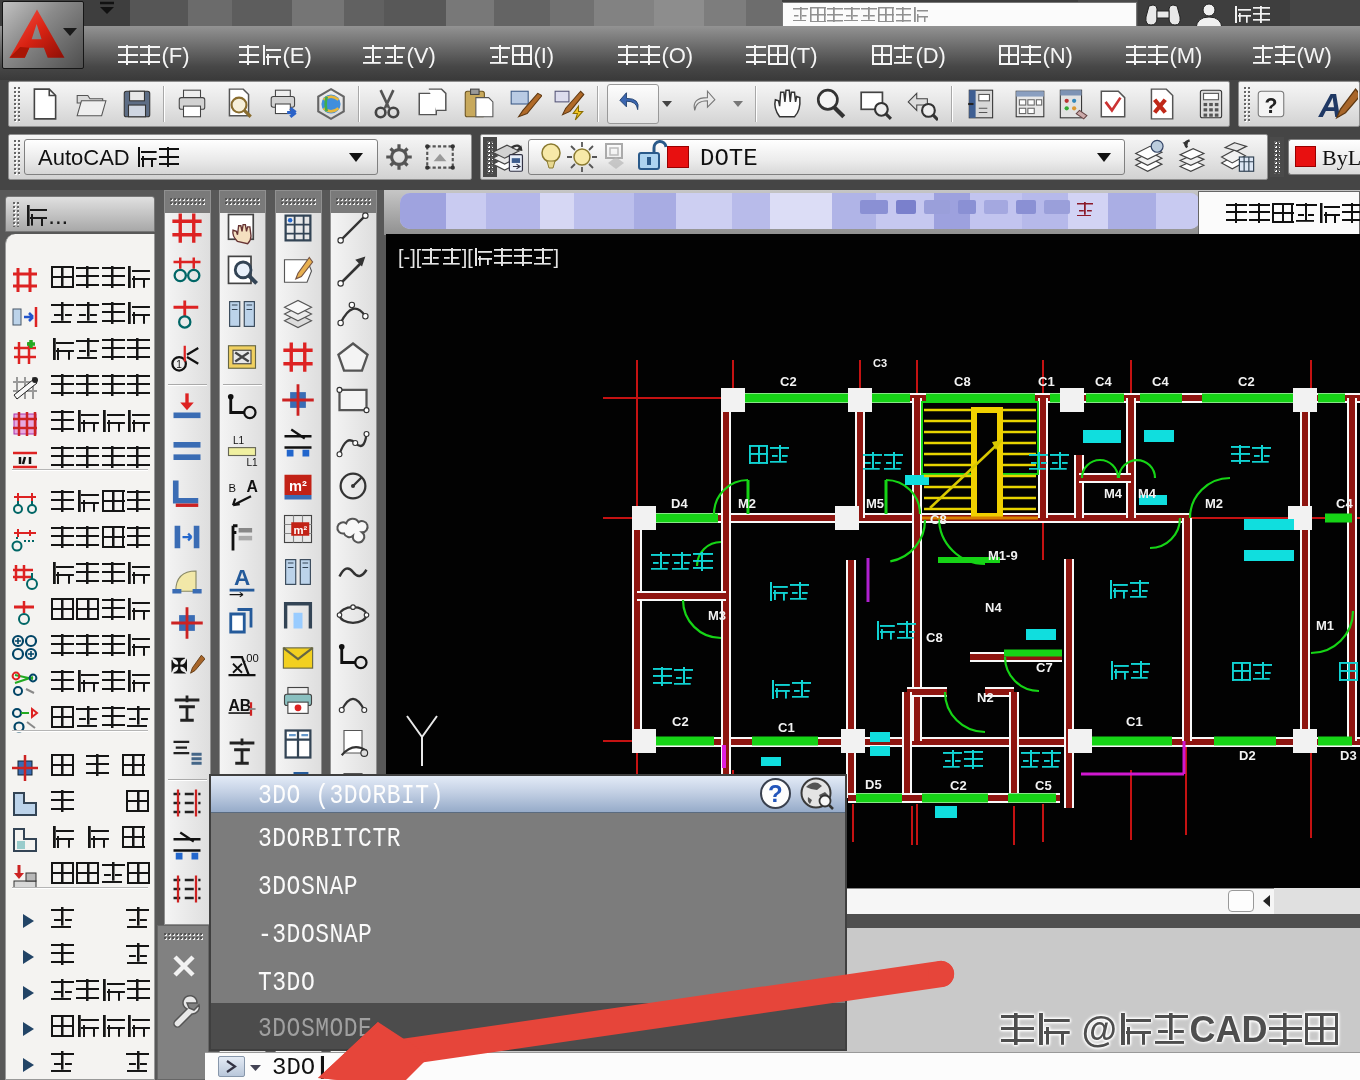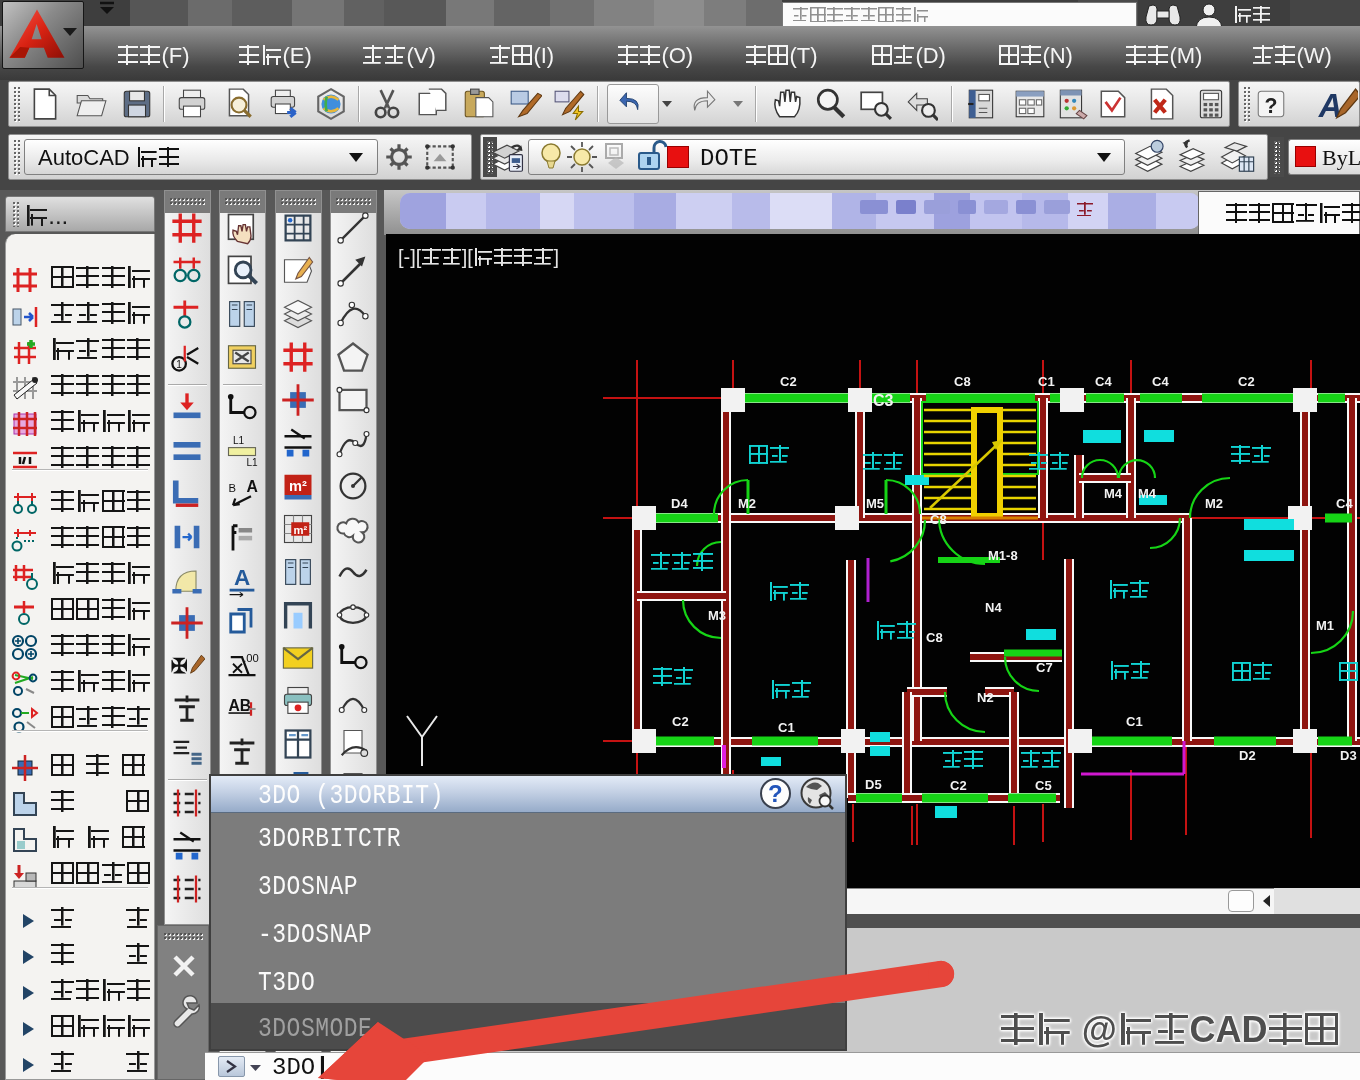--- a/index.html
+++ b/index.html
@@ -982,31 +982,31 @@
 <div style="position:absolute;left:1108px;top:578px;font-size:21px;--s:#10d2d2;color:#10d2d2;white-space:nowrap;"><span class="k k2"></span><span class="k k3"></span></div>
 <div style="position:absolute;left:652px;top:665px;font-size:21px;--s:#10d2d2;color:#10d2d2;white-space:nowrap;"><span class="k k0"></span><span class="k k3"></span></div>
 <div style="position:absolute;left:770px;top:678px;font-size:21px;--s:#10d2d2;color:#10d2d2;white-space:nowrap;"><span class="k k2"></span><span class="k k3"></span></div>
 <div style="position:absolute;left:875px;top:619px;font-size:21px;--s:#10d2d2;color:#10d2d2;white-space:nowrap;"><span class="k k2"></span><span class="k k3"></span></div>
 <div style="position:absolute;left:1109px;top:659px;font-size:21px;--s:#10d2d2;color:#10d2d2;white-space:nowrap;"><span class="k k2"></span><span class="k k3"></span></div>
 <div style="position:absolute;left:942px;top:748px;font-size:21px;--s:#10d2d2;color:#10d2d2;white-space:nowrap;"><span class="k k3"></span><span class="k k0"></span></div>
 <div style="position:absolute;left:1020px;top:748px;font-size:21px;--s:#10d2d2;color:#10d2d2;white-space:nowrap;"><span class="k k3"></span><span class="k k3"></span></div>
 <div style="position:absolute;left:1231px;top:660px;font-size:21px;--s:#10d2d2;color:#10d2d2;white-space:nowrap;"><span class="k k1"></span><span class="k k3"></span></div>
 <div style="position:absolute;left:1338px;top:660px;font-size:21px;--s:#10d2d2;color:#10d2d2;white-space:nowrap;"><span class="k k1"></span></div>
 <div class="abs" style="left:780px;top:374px;font-size:13px;font-weight:bold;color:#f2f2f2;font-family:'Liberation Sans'">C2</div>
-<div class="abs" style="left:873px;top:392px;font-size:16px;font-weight:bold;color:#f2f2f2;font-family:'Liberation Sans'">C3</div>
+<div class="abs" style="left:873px;top:357px;font-size:11px;font-weight:bold;color:#f2f2f2;font-family:'Liberation Sans'">C3</div>
 <div class="abs" style="left:954px;top:374px;font-size:13px;font-weight:bold;color:#f2f2f2;font-family:'Liberation Sans'">C8</div>
 <div class="abs" style="left:1038px;top:374px;font-size:13px;font-weight:bold;color:#f2f2f2;font-family:'Liberation Sans'">C1</div>
 <div class="abs" style="left:1095px;top:374px;font-size:13px;font-weight:bold;color:#f2f2f2;font-family:'Liberation Sans'">C4</div>
 <div class="abs" style="left:1152px;top:374px;font-size:13px;font-weight:bold;color:#f2f2f2;font-family:'Liberation Sans'">C4</div>
 <div class="abs" style="left:1238px;top:374px;font-size:13px;font-weight:bold;color:#f2f2f2;font-family:'Liberation Sans'">C2</div>
 <div class="abs" style="left:671px;top:496px;font-size:13px;font-weight:bold;color:#f2f2f2;font-family:'Liberation Sans'">D4</div>
 <div class="abs" style="left:738px;top:496px;font-size:13px;font-weight:bold;color:#f2f2f2;font-family:'Liberation Sans'">M2</div>
 <div class="abs" style="left:866px;top:496px;font-size:13px;font-weight:bold;color:#f2f2f2;font-family:'Liberation Sans'">M5</div>
 <div class="abs" style="left:930px;top:512px;font-size:13px;font-weight:bold;color:#f2f2f2;font-family:'Liberation Sans'">C8</div>
-<div class="abs" style="left:988px;top:548px;font-size:13px;font-weight:bold;color:#f2f2f2;font-family:'Liberation Sans'">M1-8</div>
+<div class="abs" style="left:988px;top:548px;font-size:13px;font-weight:bold;color:#f2f2f2;font-family:'Liberation Sans'">M1-9</div>
 <div class="abs" style="left:1104px;top:486px;font-size:13px;font-weight:bold;color:#f2f2f2;font-family:'Liberation Sans'">M4</div>
 <div class="abs" style="left:1138px;top:486px;font-size:13px;font-weight:bold;color:#f2f2f2;font-family:'Liberation Sans'">M4</div>
 <div class="abs" style="left:1205px;top:496px;font-size:13px;font-weight:bold;color:#f2f2f2;font-family:'Liberation Sans'">M2</div>
 <div class="abs" style="left:1336px;top:496px;font-size:13px;font-weight:bold;color:#f2f2f2;font-family:'Liberation Sans'">C4</div>
 <div class="abs" style="left:672px;top:714px;font-size:13px;font-weight:bold;color:#f2f2f2;font-family:'Liberation Sans'">C2</div>
 <div class="abs" style="left:778px;top:720px;font-size:13px;font-weight:bold;color:#f2f2f2;font-family:'Liberation Sans'">C1</div>
 <div class="abs" style="left:1126px;top:714px;font-size:13px;font-weight:bold;color:#f2f2f2;font-family:'Liberation Sans'">C1</div>
 <div class="abs" style="left:1239px;top:748px;font-size:13px;font-weight:bold;color:#f2f2f2;font-family:'Liberation Sans'">D2</div>
 <div class="abs" style="left:865px;top:777px;font-size:13px;font-weight:bold;color:#f2f2f2;font-family:'Liberation Sans'">D5</div>
 <div class="abs" style="left:950px;top:778px;font-size:13px;font-weight:bold;color:#f2f2f2;font-family:'Liberation Sans'">C2</div>

